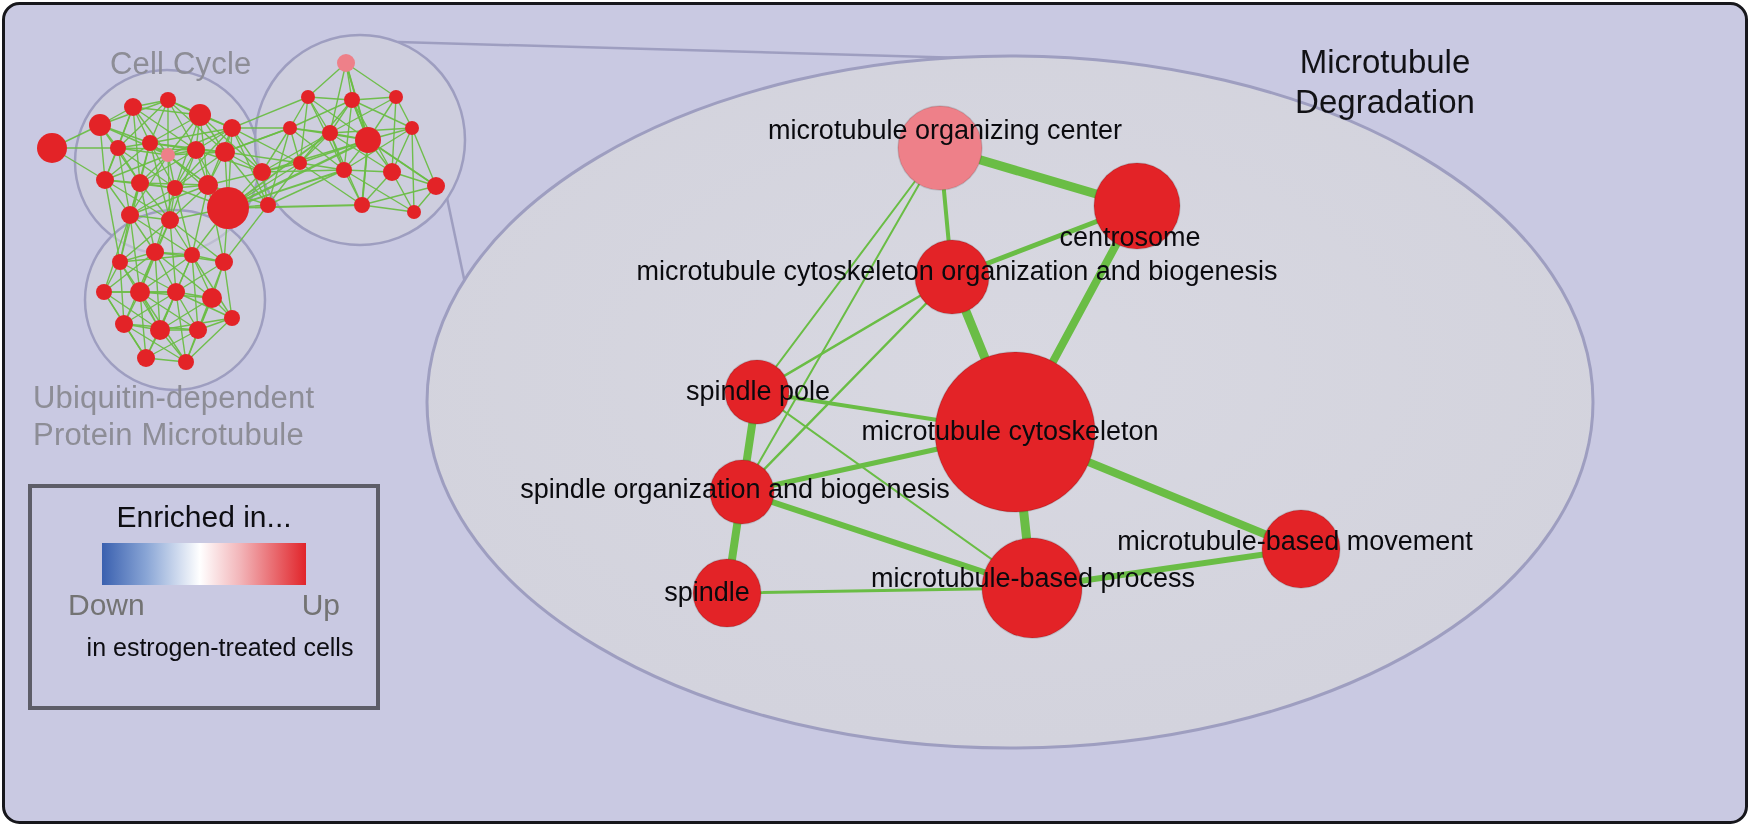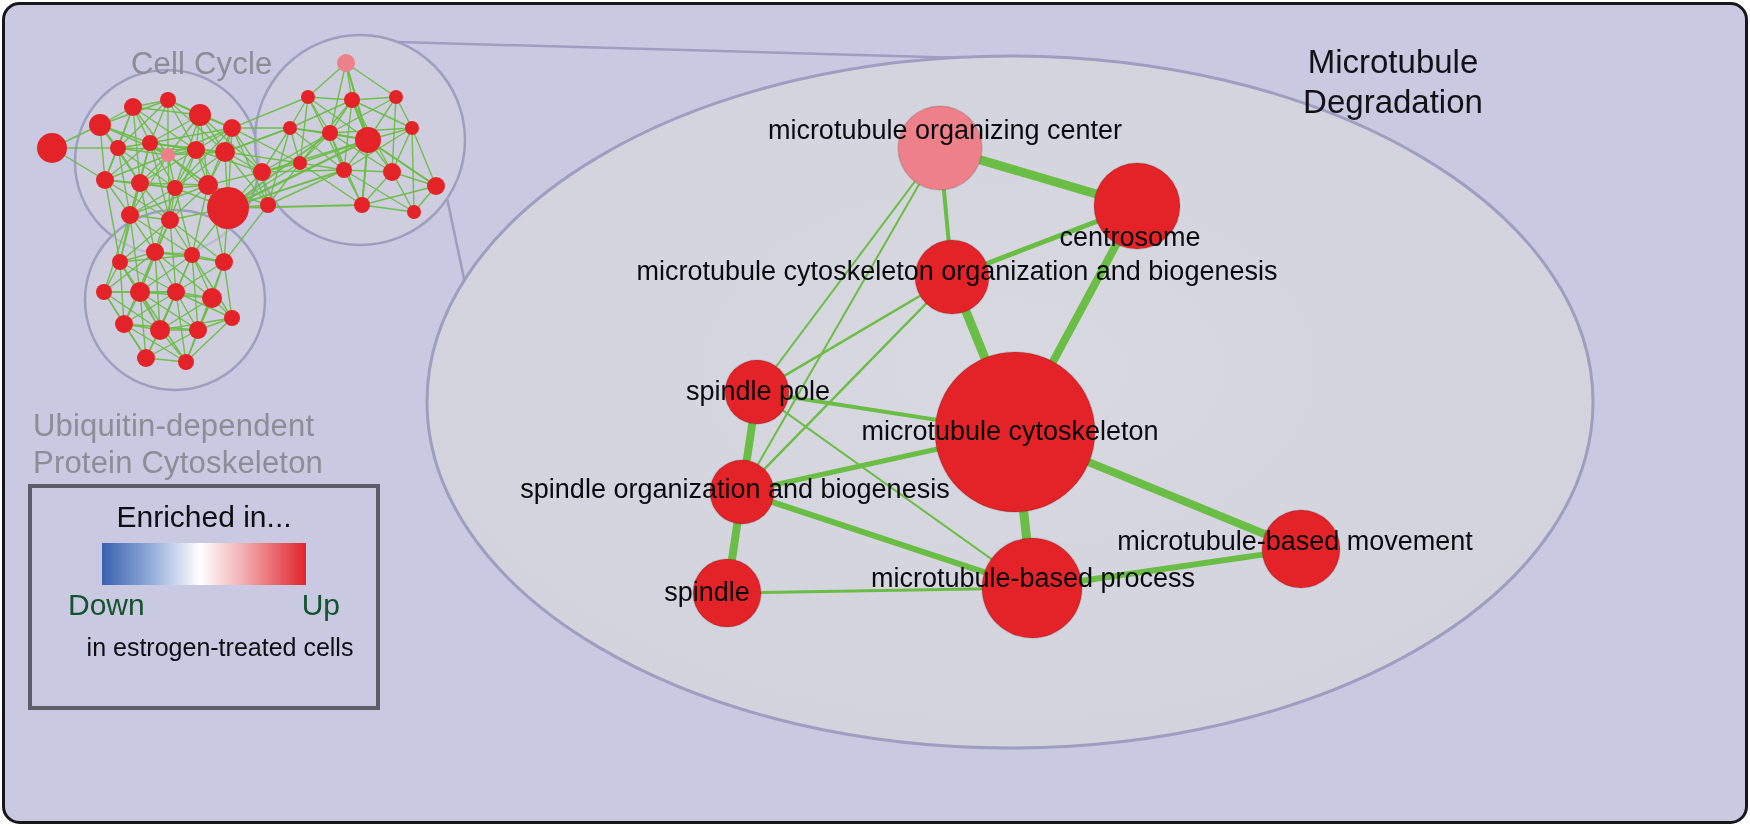--- a/index.html
+++ b/index.html
@@ -1,25 +1,25 @@
 <!DOCTYPE html>
 <html style="--gray: #8d8d96;"><head>
 <meta charset="utf-8">
 <style>
   html,body{margin:0;padding:0;background:#ffffff;}
   .stage{position:relative;width:1750px;height:826px;font-family:"Liberation Sans",sans-serif;overflow:hidden;}
   #scene{position:absolute;left:0;top:0;}
   .cluster-label{position:absolute;color:var(--gray,#8d8d96);font-size:31px;letter-spacing:0.2px;}
-  .cell-cycle-label{left:110px;top:46px;margin-left:21px;}
-  .ubiquitin-label{left:33px;top:380px;line-height:1.18;margin-top:28px;}
-  .zoom-title{position:absolute;left:1385px;top:42px;transform:translateX(-50%);text-align:center;color:#121216;font-size:33px;line-height:1.2;margin-left:8px;}
+  .cell-cycle-label{left:110px;top:46px;}
+  .ubiquitin-label{left:33px;top:380px;line-height:1.18;}
+  .zoom-title{position:absolute;left:1385px;top:42px;transform:translateX(-50%);text-align:center;color:#121216;font-size:33px;line-height:1.2;}
   .legend{position:absolute;left:28px;top:484px;width:352px;height:226px;border:4px solid #5d5d68;box-sizing:border-box;display:flex;flex-direction:column;align-items:center;padding-top:12px;}
   .legend-title{font-size:30px;color:#0d0d12;}
   .legend-bar{width:204px;height:42px;margin-top:9px;}
-  .legend-ends{width:272px;display:flex;justify-content:space-between;font-size:30px;color:#14532d;margin-top:3px;}
+  .legend-ends{width:272px;display:flex;justify-content:space-between;font-size:30px;color:#737373;margin-top:3px;}
   .legend-caption{margin-top:9px;font-size:25px;color:#0d0d12;text-align:center;line-height:1.28;margin-left:32px;}
   #scene text.zoom-label{font-size:27px;fill:#0a0a0e;font-family:"Liberation Sans",sans-serif;}
 </style>
 </head>
 <body>
 
 <div class="stage">
   <svg id="scene" width="1750" height="826" viewBox="0 0 1750 826">
     <defs>
       <radialGradient id="ellipseShade" cx="50%" cy="45%" r="70%">
@@ -395,21 +395,21 @@
         <text x="1295" y="541" text-anchor="middle" dominant-baseline="central" class="zoom-label">microtubule-based movement</text>
         <text x="707" y="592" text-anchor="middle" dominant-baseline="central" class="zoom-label">spindle</text>
         <text x="1033" y="578" text-anchor="middle" dominant-baseline="central" class="zoom-label">microtubule-based process</text>
       </g>
   </svg>
 
   <div class="cluster-label cell-cycle-label">Cell Cycle</div>
 
   <div class="cluster-label ubiquitin-label">
     <div>Ubiquitin-dependent</div>
-    <div>Protein Cytoskeleton</div>
+    <div>Protein Microtubule</div>
   </div>
 
   <div class="zoom-title">
     <div>Microtubule</div>
     <div>Degradation</div>
   </div>
 
   <div class="legend">
     <div class="legend-title">Enriched in...</div>
     <div class="legend-bar" id="legend-bar" style="background: linear-gradient(to right, rgb(58, 96, 175) 0%, rgb(138, 166, 214) 22%, rgb(255, 255, 255) 48%, rgb(242, 180, 184) 68%, rgb(225, 36, 42) 100%);"></div>

